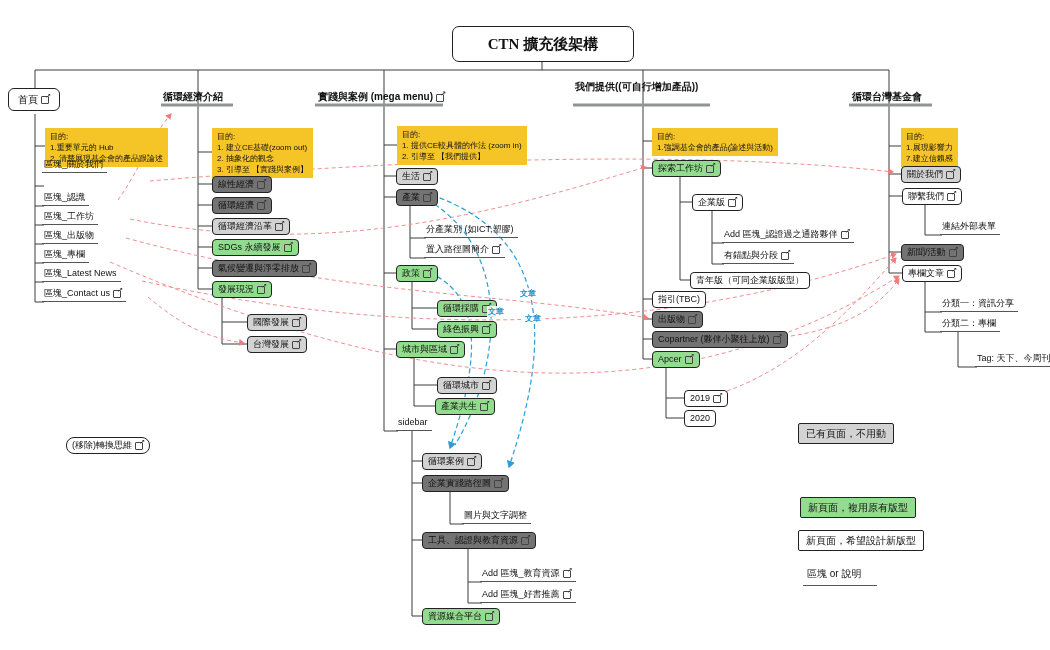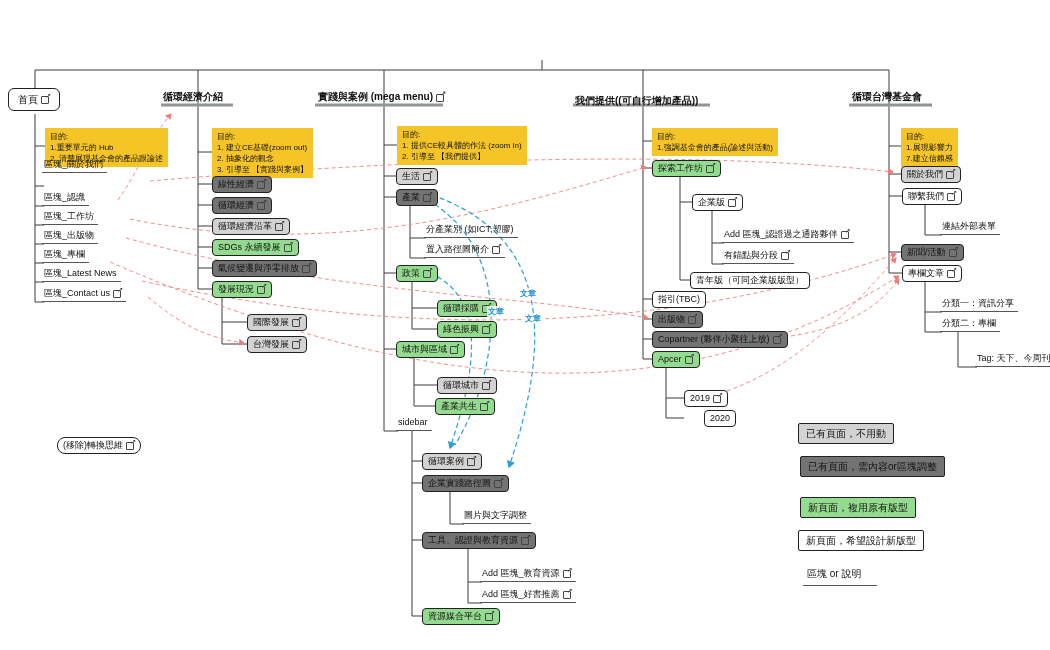--- a/index.html
+++ b/index.html
@@ -18,21 +18,21 @@
         font-size:8px;line-height:11px;padding:3px 5px;white-space:nowrap;}
   .note div{white-space:nowrap;}
   .branch{position:absolute;z-index:2;display:flex;align-items:center;gap:3px;
           font-size:10px;font-weight:bold;white-space:nowrap;}
   .title-box{position:absolute;left:452px;top:26px;width:180px;height:34px;z-index:2;
              border:1.5px solid #222;border-radius:7px;background:#fff;
              display:flex;align-items:center;justify-content:center;
              font-family:"Liberation Serif","DejaVu Serif",serif;
              font-size:15px;font-weight:bold;}
   .home-box{font-size:10px;padding:5px 9px;border-radius:6px;}
-  .removed-box{border-radius:8px;}
+  .removed-box{border-radius:8px;margin-left:9px;}
   .ext{position:relative;display:inline-block;width:9px;height:9px;flex:0 0 auto;}
   .ext::before{content:"";position:absolute;left:0;bottom:0;width:6px;height:6px;border:1px solid #444;border-radius:1px;}
   .ext::after{content:"\2197";position:absolute;right:-1px;top:-3px;font-size:7px;line-height:7px;color:#333;}
   .edge-label{position:absolute;z-index:3;font-size:8px;font-weight:bold;color:#1d8fd0;
               background:rgba(255,255,255,.85);padding:0 1px;white-space:nowrap;}
   .legend-box{font-size:10px;padding:4px 7px;border-radius:2px;}
   .legend-line{font-size:10px;border-bottom:1px solid #555;padding:0 16px 6px 4px;}
 </style>
 </head>
 <body>
@@ -92,20 +92,23 @@
       <path d="M763,339 C850,333 882,302 899,279" marker-end="url(#arrP)"></path>
     </g>
 
     <g fill="none" stroke="#2a9fd8" stroke-width="1.2" stroke-dasharray="5 3">
       <path d="M432,195 C545,235 555,330 509,467" marker-end="url(#arrB)"></path>
       <path d="M430,273 C492,300 472,382 450,448" marker-end="url(#arrB)"></path>
       <path d="M428,200 C515,252 500,370 455,445"></path>
     </g>
   </svg>
 
+  <div class="title-box">
+    <span>CTN 擴充後架構</span>
+  </div>
 
   <div class="node box white home-box" style="left:8px;top:88px">
     <span>首頁</span>
     <span class="ext"></span>
   </div>
   <div class="note" style="left:45px;top:128px">
     <div>目的:</div>
     <div>1.重要單元的 Hub</div>
     <div>2. 清楚展現基金會的產品跟論述</div>
   </div>
@@ -254,21 +257,21 @@
     </div>
   <div class="node box green" style="left:422px;top:608px">
       <span>資源媒合平台</span>
       <span class="ext"></span>
     </div>
 
   <div class="edge-label" style="left:519px;top:288px"><span>文章</span></div>
   <div class="edge-label" style="left:487px;top:306px"><span>文章</span></div>
   <div class="edge-label" style="left:524px;top:313px"><span>文章</span></div>
 
-  <div class="branch" style="left:575px;top:94px">
+  <div class="branch" style="left:575px;top:80px">
     <span>我們提供((可自行增加產品))</span>
   </div>
   <div class="note" style="left:652px;top:128px">
     <div>目的:</div>
     <div>1.強調基金會的產品(論述與活動)</div>
   </div>
   <div class="node box green" style="left:652px;top:160px">
       <span>探索工作坊</span>
       <span class="ext"></span>
     </div>
@@ -299,21 +302,21 @@
       <span class="ext"></span>
     </div>
   <div class="node box green" style="left:652px;top:351px">
       <span>Apcer</span>
       <span class="ext"></span>
     </div>
   <div class="node box white" style="left:684px;top:390px">
       <span>2019</span>
       <span class="ext"></span>
     </div>
-  <div class="node box white" style="left:704px;top:410px">
+  <div class="node box white" style="left:684px;top:410px">
       <span>2020</span>
     </div>
 
   <div class="branch" style="left:852px;top:90px">
     <span>循環台灣基金會</span>
   </div>
   <div class="note" style="left:901px;top:128px">
     <div>目的:</div>
     <div>1.展現影響力</div>
     <div>7.建立信賴感</div>
@@ -343,23 +346,20 @@
   <div class="node line-node" style="left:940px;top:318px">
       <span>分類二：專欄</span>
     </div>
   <div class="node line-node" style="left:975px;top:353px">
       <span>Tag: 天下、今周刊...</span>
     </div>
 
   <div class="node box gray legend-box" style="left:798px;top:423px">
       <span>已有頁面，不用動</span>
     </div>
-  <div class="node box teal legend-box" style="left:800px;top:456px">
-      <span>已有頁面，需內容or區塊調整</span>
-    </div>
   <div class="node box green legend-box" style="left:800px;top:497px">
       <span>新頁面，複用原有版型</span>
     </div>
   <div class="node box white legend-box" style="left:798px;top:530px">
       <span>新頁面，希望設計新版型</span>
     </div>
   <div class="node legend-line" style="left:803px;top:568px">
       <span>區塊 or 說明</span>
     </div>
 

